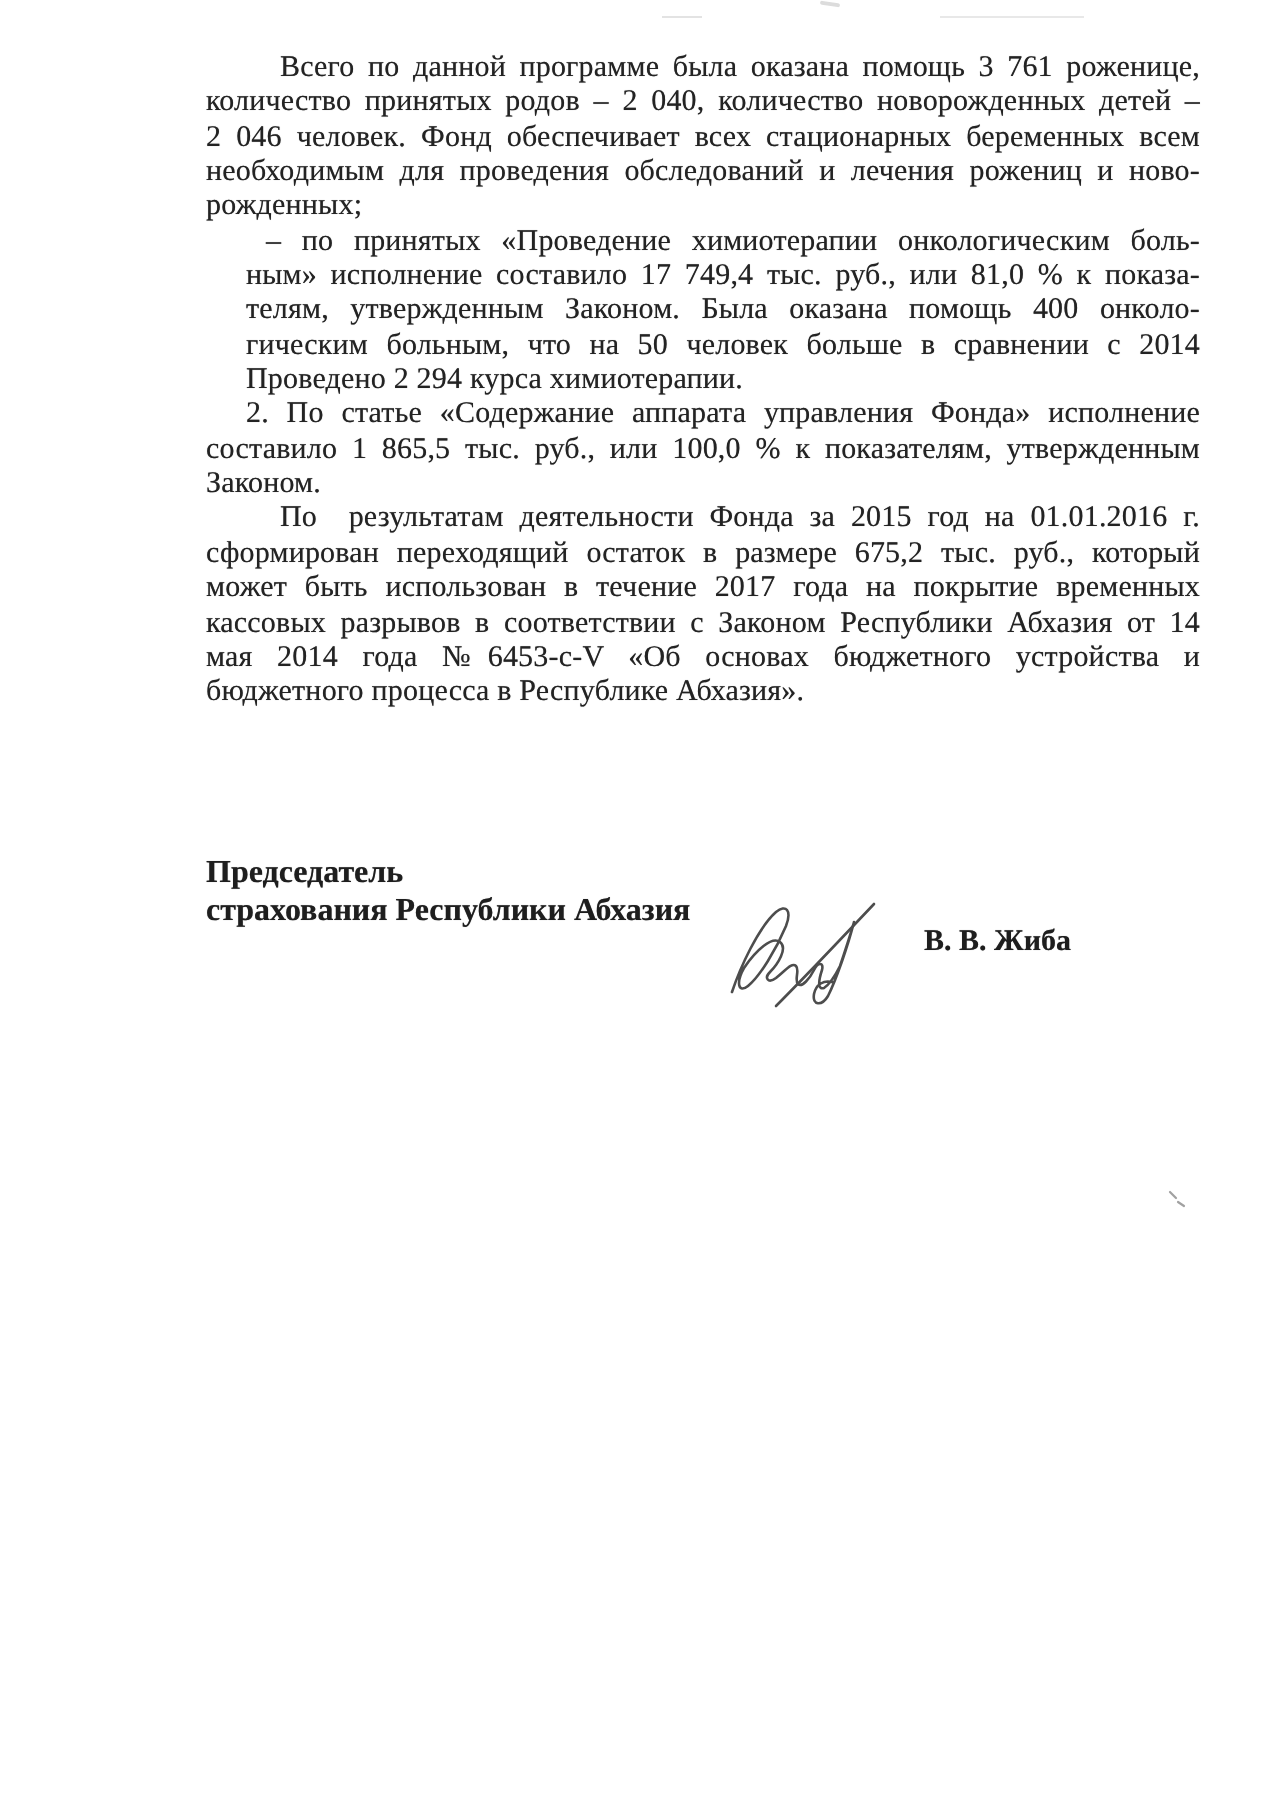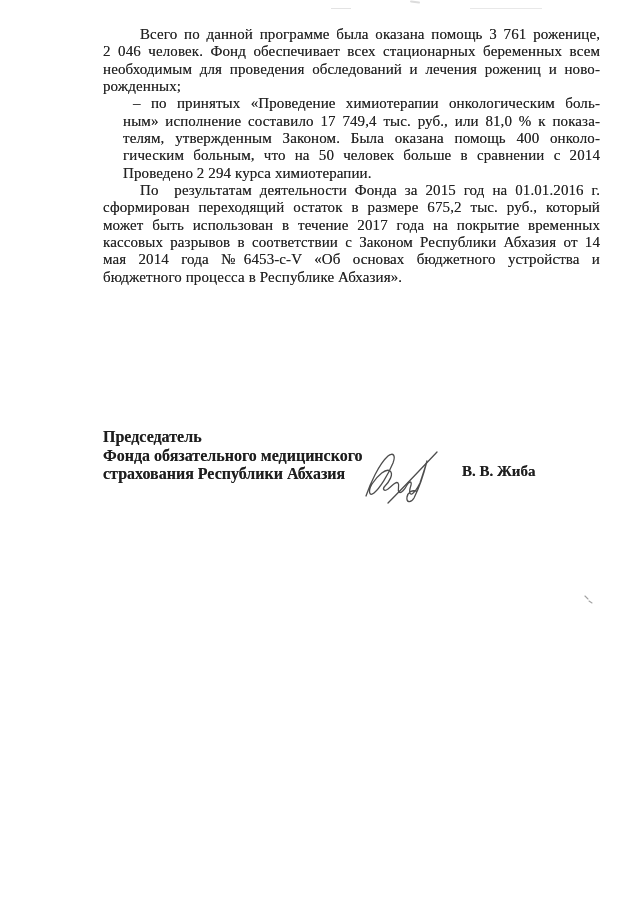--- a/index.html
+++ b/index.html
@@ -76,44 +76,49 @@
 
 <div class="page">
 
   <div class="artifact a-top-dot"></div>
   <div class="artifact a-top-line-1"></div>
   <div class="artifact a-top-line-2"></div>
 
   <div id="body-text" class="body-text">
       <div class="para p-indented">
         <div class="line first">Всего по данной программе была оказана помощь 3&nbsp;761 роженице,</div>
+        <div class="line">количество принятых родов – 2&nbsp;040, количество новорожденных детей –</div>
         <div class="line">2&nbsp;046 человек. Фонд обеспечивает всех стационарных беременных всем</div>
         <div class="line">необходимым для проведения обследований и лечения рожениц и ново-</div>
         <div class="line last">рожденных;</div>
       </div>
       <div class="para p-list-item">
         <div class="line first">– по принятых «Проведение химиотерапии онкологическим боль-</div>
         <div class="line">ным» исполнение составило 17&nbsp;749,4 тыс. руб., или 81,0 % к показа-</div>
         <div class="line">телям, утвержденным Законом. Была оказана помощь 400 онколо-</div>
         <div class="line">гическим больным, что на 50 человек больше в сравнении с 2014</div>
         <div class="line last">Проведено 2&nbsp;294 курса химиотерапии.</div>
+      </div>
+      <div class="para p-numbered">
+        <div class="line first">2. По статье «Содержание аппарата управления Фонда» исполнение</div>
+        <div class="line">составило 1&nbsp;865,5 тыс. руб., или 100,0 % к показателям, утвержденным</div>
+        <div class="line last">Законом.</div>
       </div>
       <div class="para p-indented">
         <div class="line first">По&nbsp; результатам деятельности Фонда за 2015 год на 01.01.2016 г.</div>
         <div class="line">сформирован переходящий остаток в размере 675,2 тыс. руб., который</div>
         <div class="line">может быть использован в течение 2017 года на покрытие временных</div>
         <div class="line">кассовых разрывов в соответствии с Законом Республики Абхазия от 14</div>
         <div class="line">мая 2014 года №6453-с-V «Об основах бюджетного устройства и</div>
         <div class="line last">бюджетного процесса в Республике Абхазия».</div>
       </div>
     </div>
 
   <div class="sig-title">
     <div class="sig-line">Председатель</div>
-    <div class="sig-line">Фонда обязательного медицинского</div>
     <div class="sig-line">страхования Республики Абхазия</div>
   </div>
 
   <svg class="signature-svg" viewBox="0 0 95 66" aria-hidden="true">
     <g fill="none" stroke="#2e2e2e" stroke-width="1.3" stroke-linecap="round" stroke-linejoin="round" opacity="0.85">
       <path d="M 14,56 C 18,44 27,24 36,16 C 41,12 44,15 41,23 C 36,35 28,48 22,53
                C 17,57 16,51 20,44 C 26,35 34,28 38,31 C 42,34 37,42 33,46
                C 30,49 32,52 36,49 C 41,45 44,41 46,43 C 48,45 45,50 47,52
                C 49,54 53,49 55,45 C 57,41 60,41 59,45 C 57,51 57,55 60,54
                C 63,52 66,47 68,43 C 70,37 73,28 75,21

